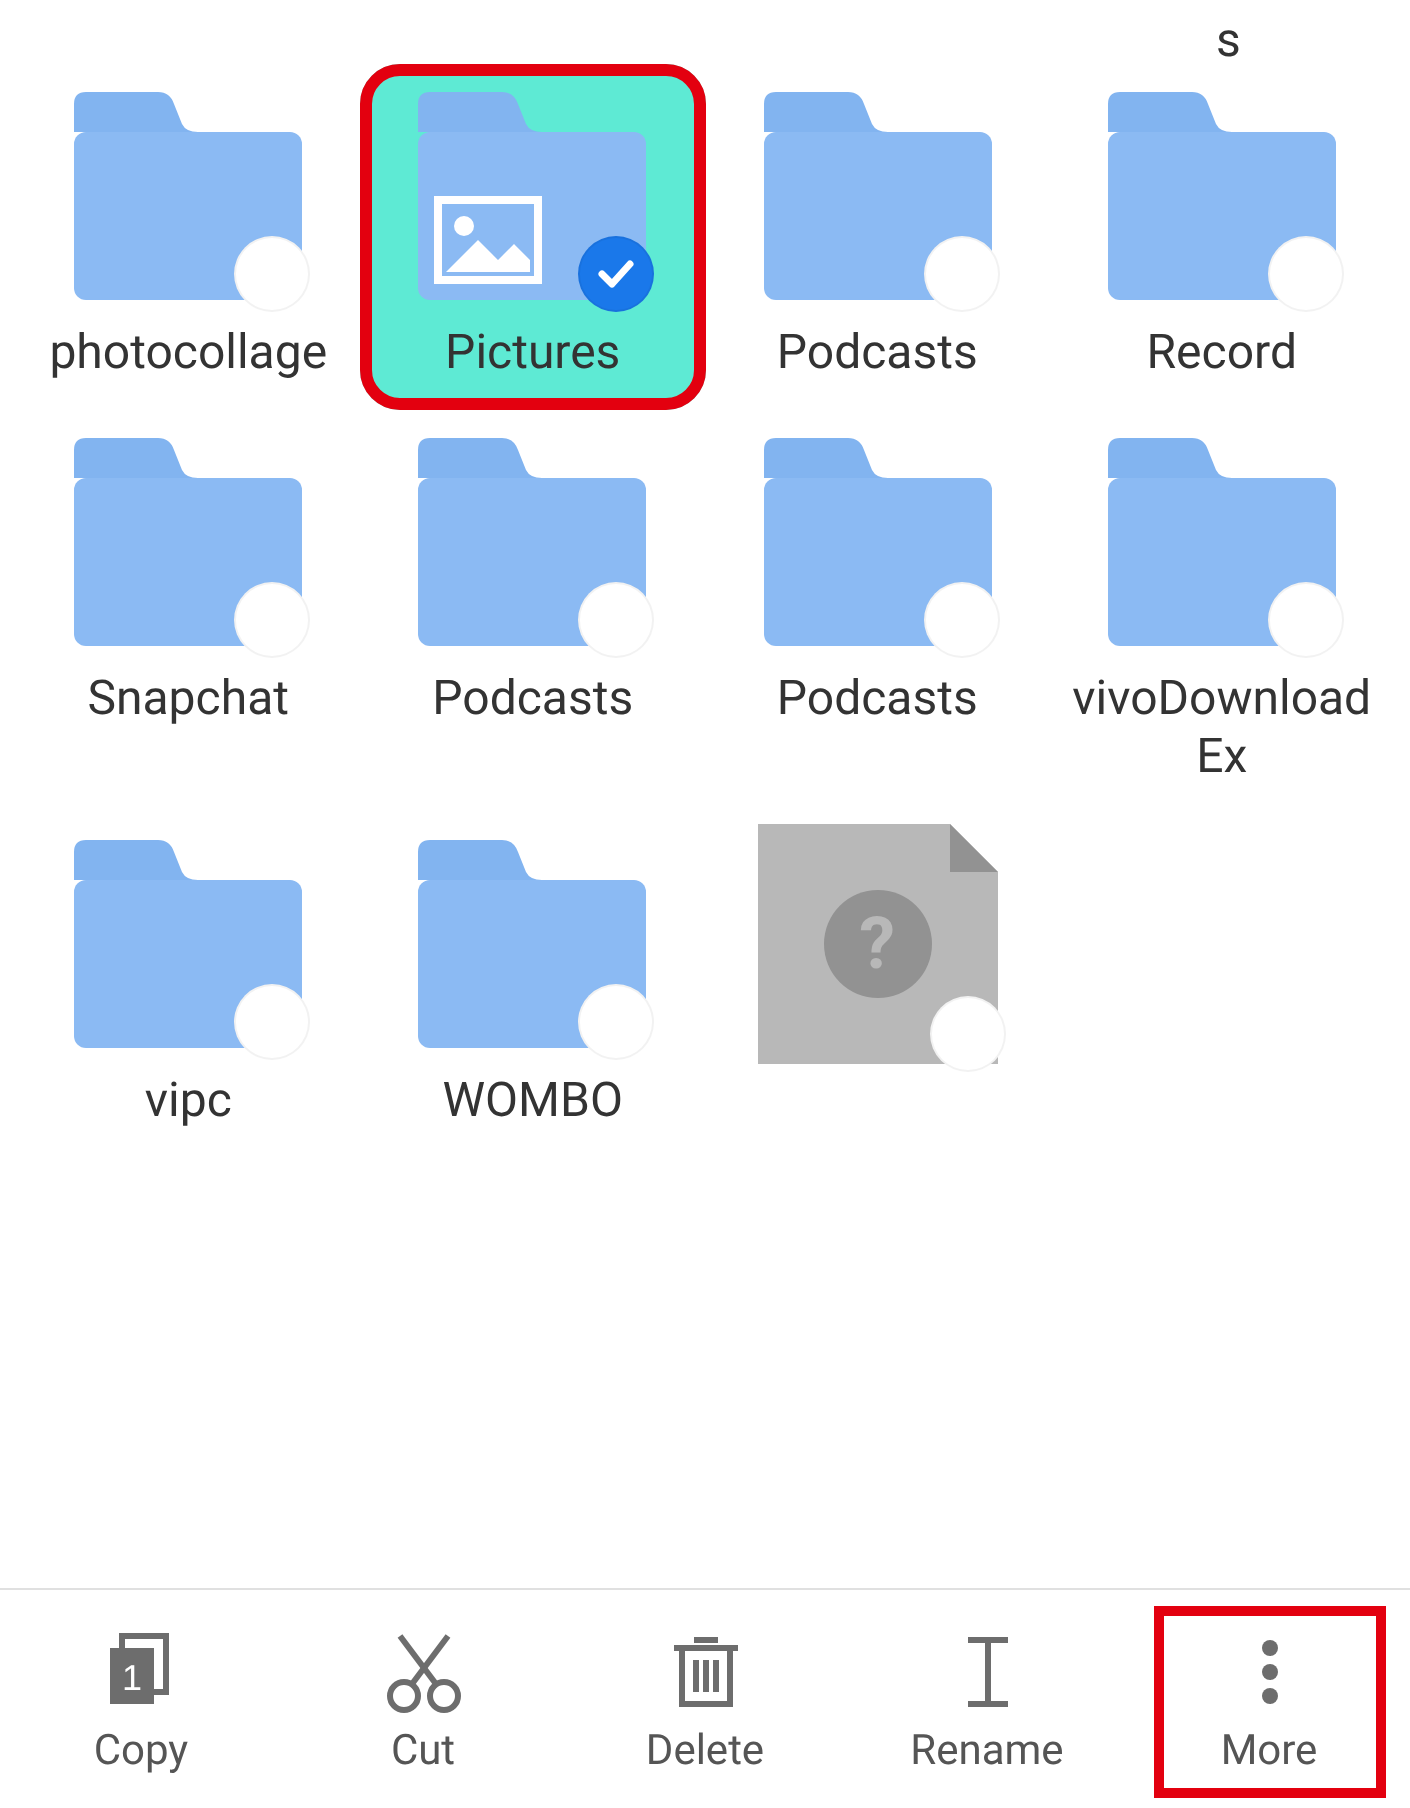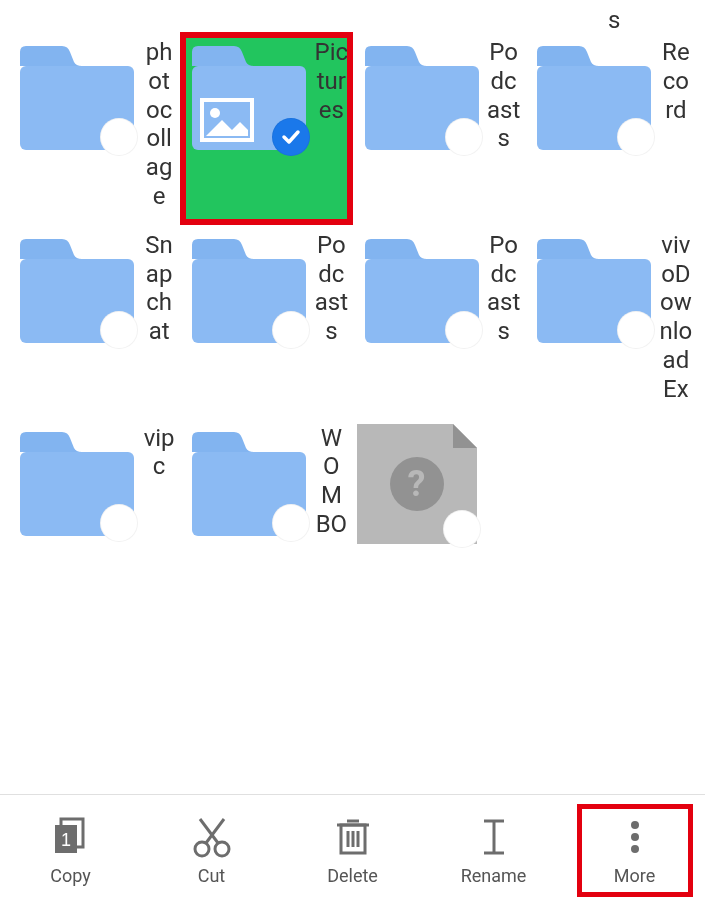--- a/index.html
+++ b/index.html
@@ -19,27 +19,28 @@
       color: #333;
     }
     .grid {
       display: grid;
       grid-template-columns: repeat(4, 1fr);
       gap: 0;
       padding: 32px 8px 0 8px;
     }
     .item {
       display: flex;
-      flex-direction: row;
-      align-items: flex-start;
+      flex-direction: column;
+      align-items: center;
       padding: 6px 4px 14px 4px;
       position: relative;
     }
     .item.selected {
-      background: #22c55e;
+      background: #5eead4;
+      border-radius: 20px;
     }
     .item.highlighted {
       outline: 6px solid #e3000f;
       outline-offset: -6px;
     }
     .folder-wrap {
       position: relative;
       width: 130px;
       height: 120px;
       margin-bottom: 4px;
@@ -129,21 +130,21 @@
     }
     .tb-item {
       display: flex;
       flex-direction: column;
       align-items: center;
       gap: 6px;
       width: 110px;
       padding: 8px 4px;
     }
     .tb-icon { width: 44px; height: 44px; display:flex; align-items:center; justify-content:center; color:#6d6d6d;}
-    .tb-label { font-size: 18px; color: #555; }
+    .tb-label { font-size: 21px; color: #555; }
     .tb-item.highlighted {
       outline: 5px solid #e3000f;
       outline-offset: -2px;
       align-items: center;
     }
     .overlay-icon {
       position:absolute;
       left: 16px;
       bottom: 24px;
     }

